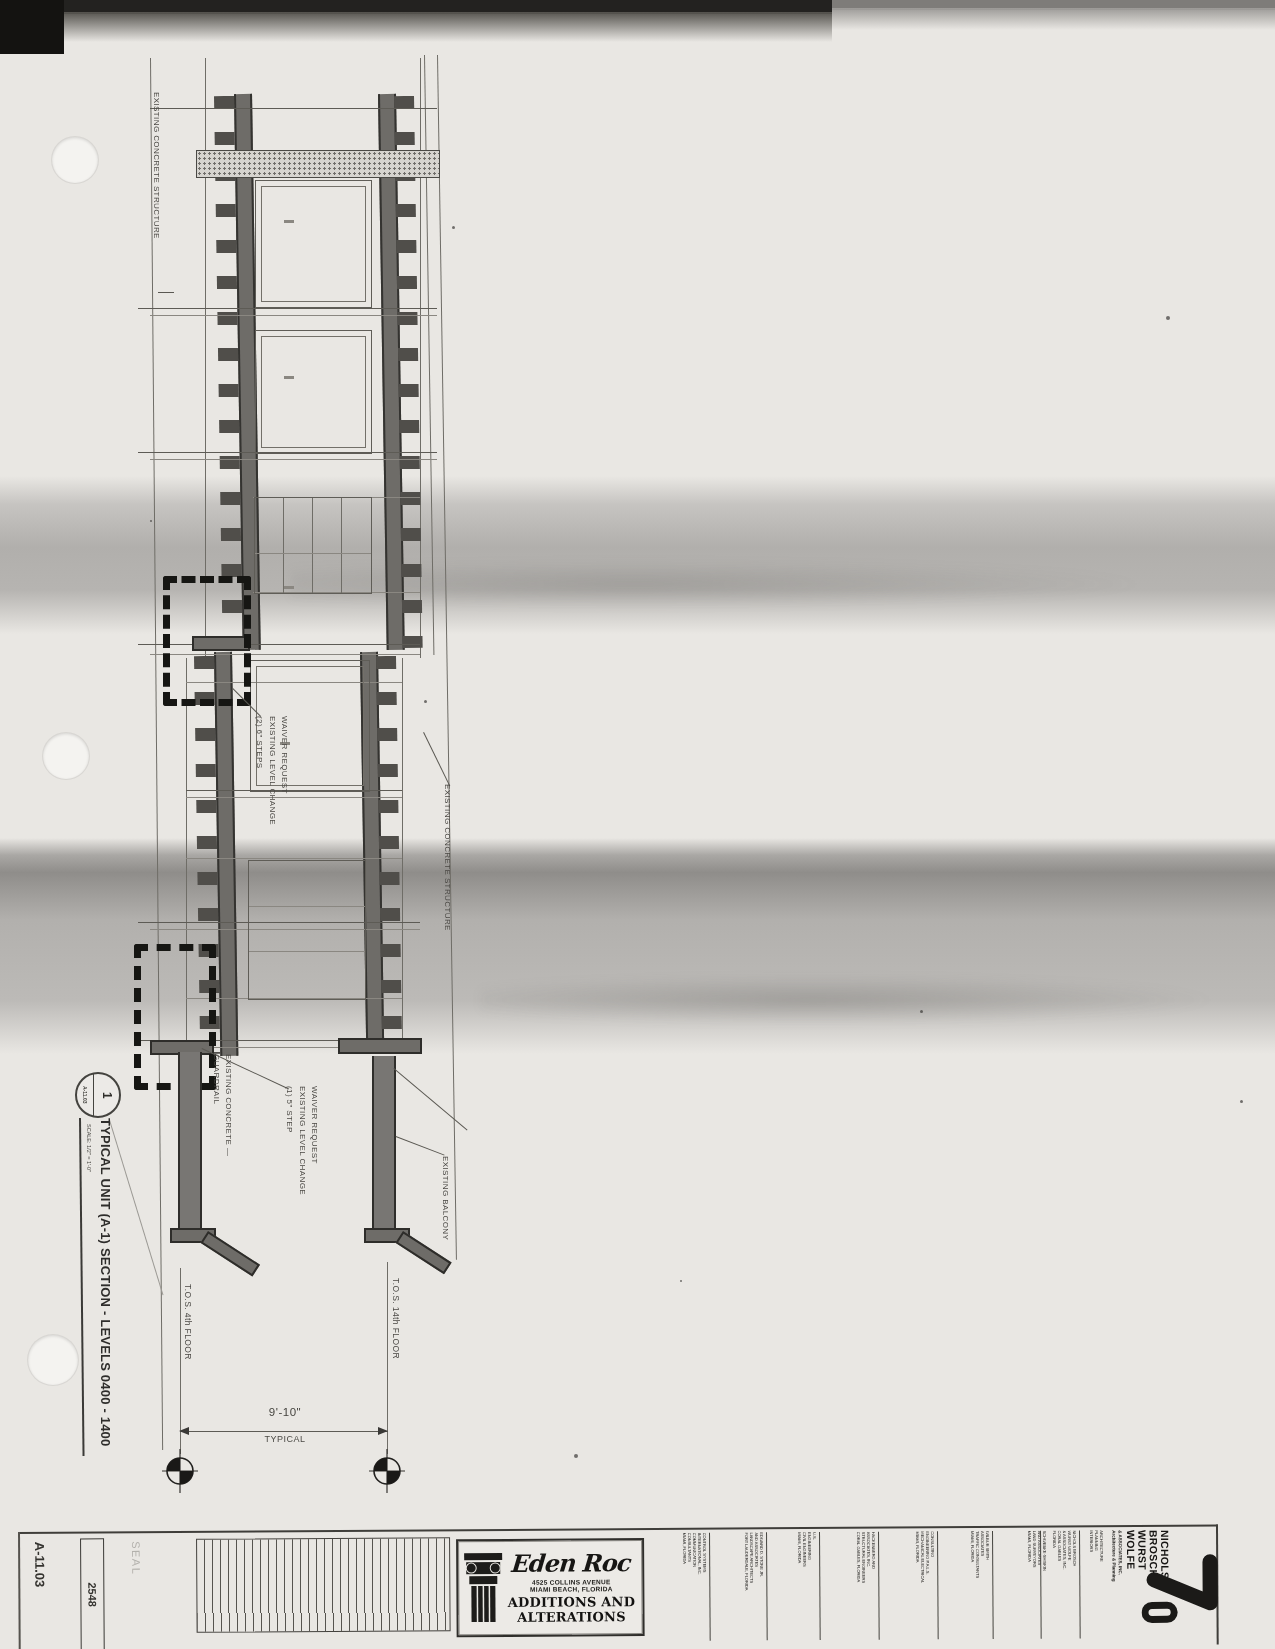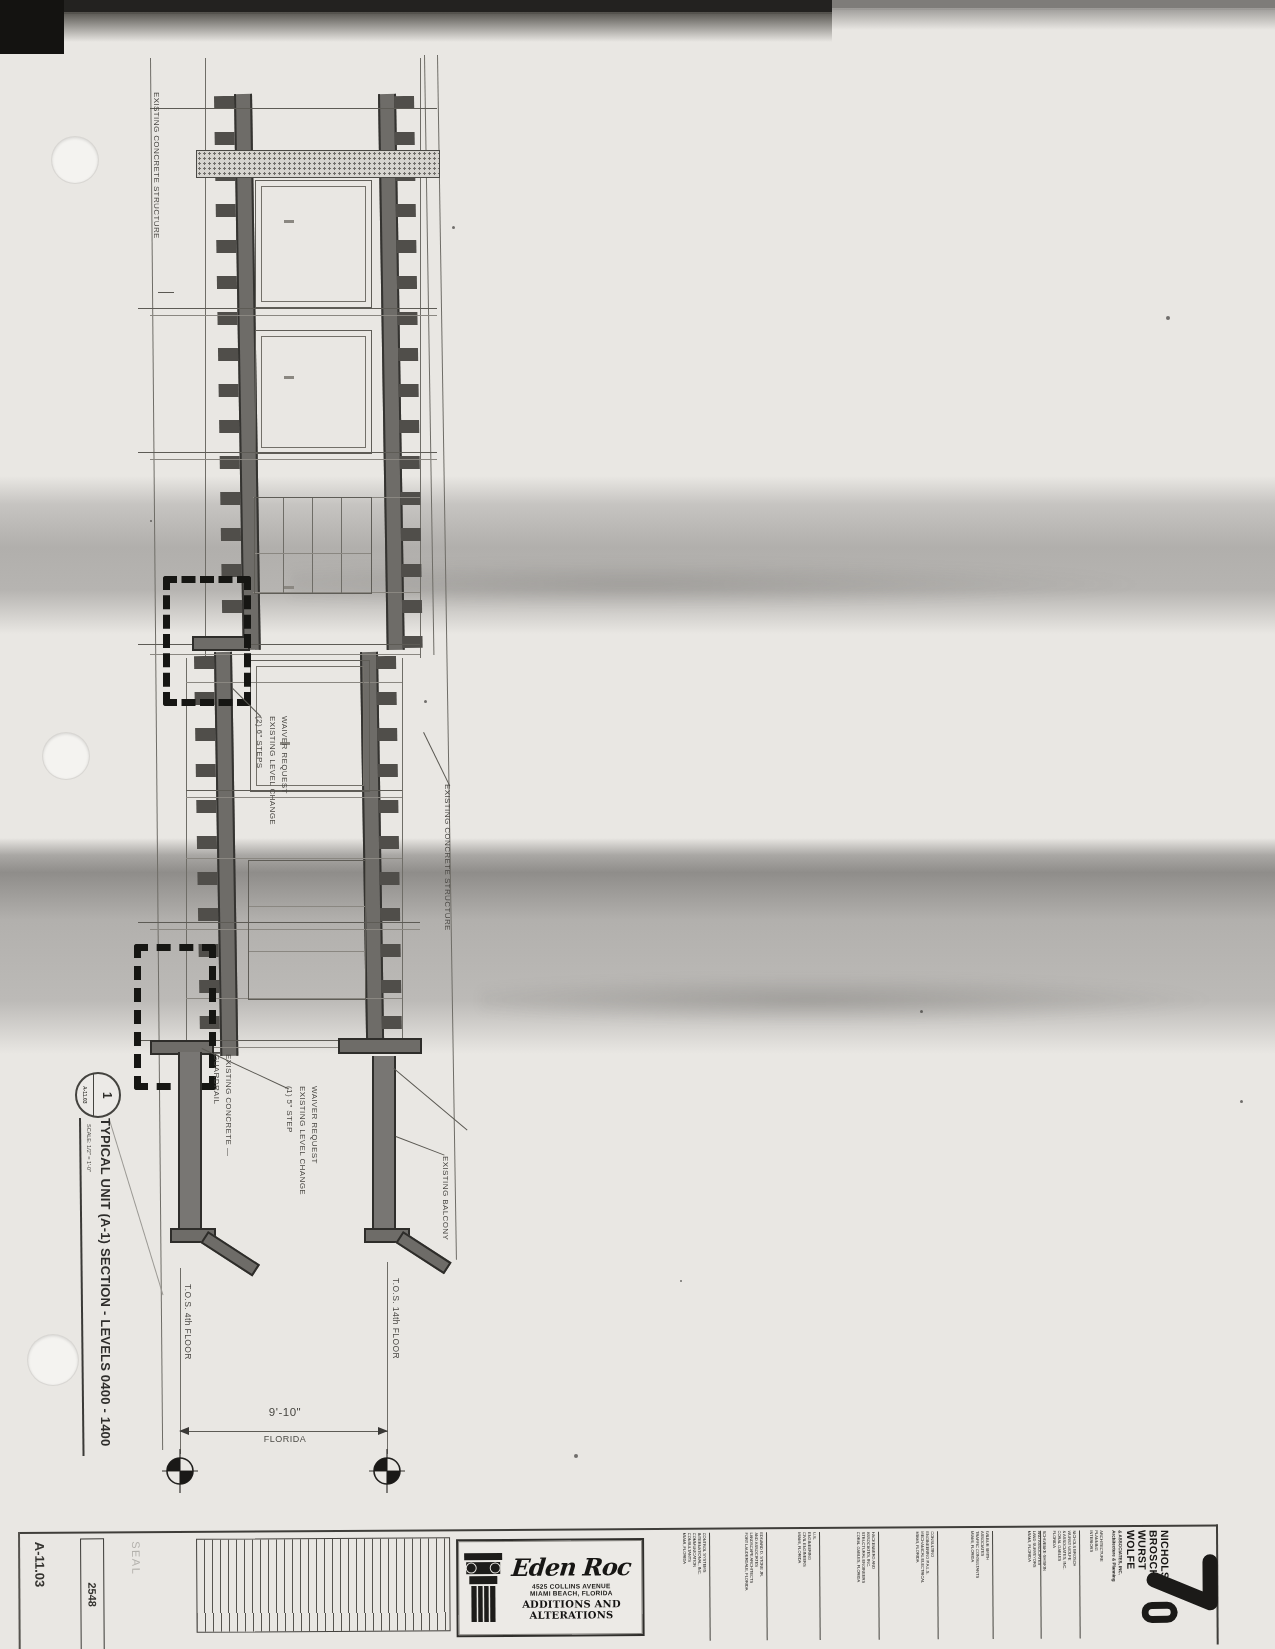--- a/index.html
+++ b/index.html
@@ -155,21 +155,21 @@
   <div class="v label" style="position:absolute;left:441px;top:1156px;height:110px;">EXISTING BALCONY</div>
   <div class="v label" style="position:absolute;left:183px;top:1284px;height:124px;font-size:8.5px;">T.O.S. 4th FLOOR</div>
   <div class="v label" style="position:absolute;left:391px;top:1278px;height:130px;font-size:8.5px;">T.O.S. 14th FLOOR</div>
 
   <div class="vl" style="left:180px;top:1268px;height:186px;"></div>
   <div class="vl" style="left:387px;top:1262px;height:192px;"></div>
   <div class="hl med" style="left:180px;top:1431px;width:208px;"></div>
   <div class="abs" style="left:179px;top:1427px;width:0;height:0;border-top:4px solid transparent;border-bottom:4px solid transparent;border-right:10px solid #3a3936;"></div>
   <div class="abs" style="left:378px;top:1427px;width:0;height:0;border-top:4px solid transparent;border-bottom:4px solid transparent;border-left:10px solid #3a3936;"></div>
   <div class="abs" style="left:230px;top:1406px;width:110px;text-align:center;font-size:11.5px;color:#45443f;letter-spacing:.5px;">9'-10"</div>
-  <div class="abs" style="left:230px;top:1434px;width:110px;text-align:center;font-size:9px;color:#4b4a45;letter-spacing:.5px;">FLORIDA</div>
+  <div class="abs" style="left:230px;top:1434px;width:110px;text-align:center;font-size:9px;color:#4b4a45;letter-spacing:.5px;">TYPICAL</div>
 
   <svg class="abs" style="left:160px;top:1449px;" width="40" height="44" viewBox="0 0 40 44">
     <line x1="20" y1="0" x2="20" y2="44" stroke="#34332f" stroke-width="1.2"></line>
     <line x1="2" y1="22" x2="38" y2="22" stroke="#34332f" stroke-width="1.2"></line>
     <circle cx="20" cy="22" r="13" fill="none" stroke="#232220" stroke-width="1.6"></circle>
     <path d="M20 22 L20 9 A13 13 0 0 0 7 22 Z" fill="#1a1917"></path>
     <path d="M20 22 L20 35 A13 13 0 0 0 33 22 Z" fill="#1a1917"></path>
   </svg>
   <svg class="abs" style="left:367px;top:1449px;" width="40" height="44" viewBox="0 0 40 44">
     <line x1="20" y1="0" x2="20" y2="44" stroke="#34332f" stroke-width="1.2"></line>
@@ -219,21 +219,21 @@
       <rect x="7" y="25" width="28" height="8" fill="#1d1c1a"></rect>
       <rect x="9" y="35" width="24" height="36" fill="#1d1c1a"></rect>
       <line x1="15" y1="35" x2="15" y2="71" stroke="#e9e7e3" stroke-width="1.5"></line>
       <line x1="21" y1="35" x2="21" y2="71" stroke="#e9e7e3" stroke-width="1.5"></line>
       <line x1="27" y1="35" x2="27" y2="71" stroke="#e9e7e3" stroke-width="1.5"></line>
     </svg>
     <div style="flex:1;text-align:center;">
       <div style="font-family:'DejaVu Serif',serif;font-style:italic;font-weight:bold;font-size:24px;color:#171614;transform:skewX(-6deg);letter-spacing:-1px;line-height:1;">Eden Roc</div>
       <div style="font-size:6.5px;font-weight:bold;color:#21201d;margin-top:3px;letter-spacing:.3px;">4525 COLLINS AVENUE</div>
       <div style="font-size:6.5px;font-weight:bold;color:#21201d;letter-spacing:.3px;">MIAMI BEACH, FLORIDA</div>
-      <div style="font-family:'DejaVu Serif',serif;font-size:10px;font-weight:bold;color:#131211;margin-top:2px;letter-spacing:.2px;">ADDITIONS AND ALTERATIONS</div>
+      <div style="font-family:'DejaVu Serif',serif;font-size:13px;font-weight:bold;color:#131211;margin-top:2px;letter-spacing:.2px;">ADDITIONS AND ALTERATIONS</div>
     </div>
   </div>
 
   <div class="abs" style="left:655px;top:5px;height:112px;display:flex;">
     <div class="v micro ccol" style="border-left:none;width:50px;">CONTROL SYSTEMS
 INTERNATIONAL, INC.
 COMMUNICATION
 CONSULTANTS
 MIAMI, FLORIDA</div>
     <div class="v micro ccol" style="width:52px;">EDWARD D. STONE JR.

